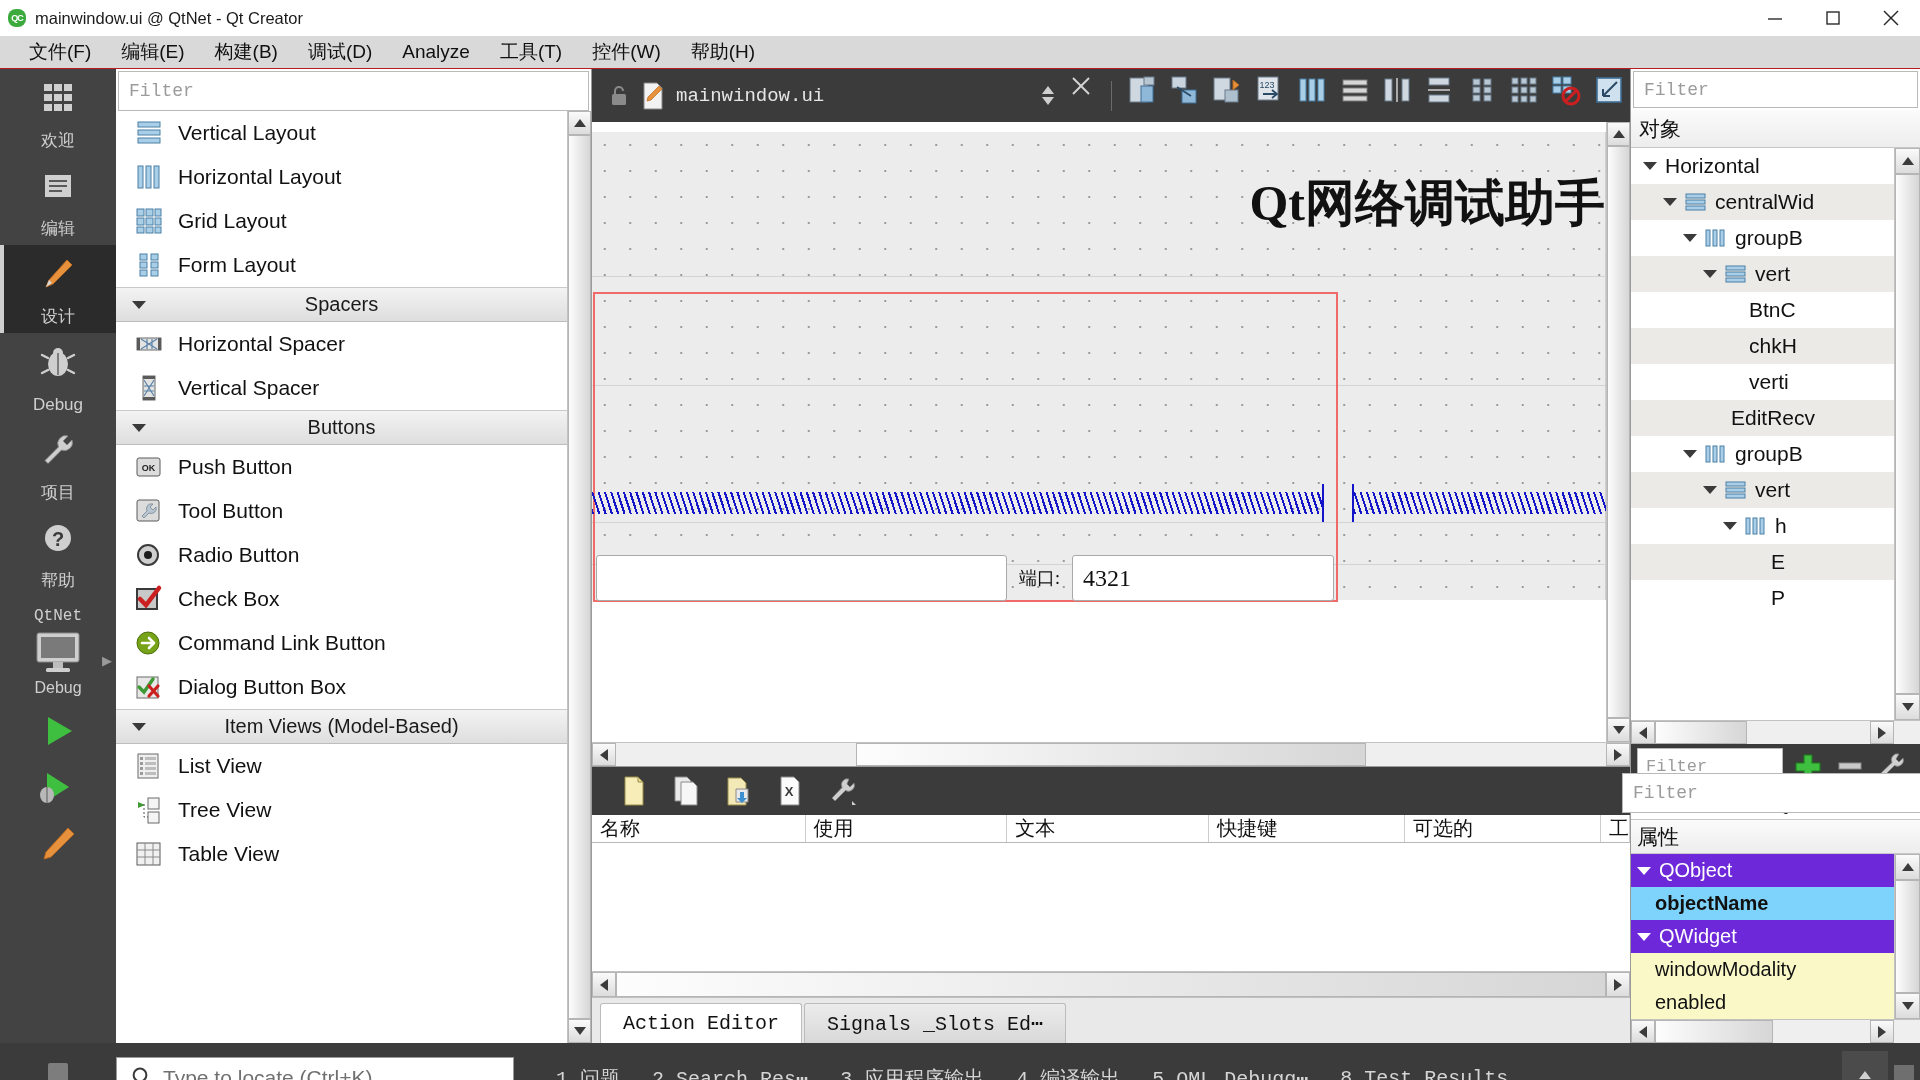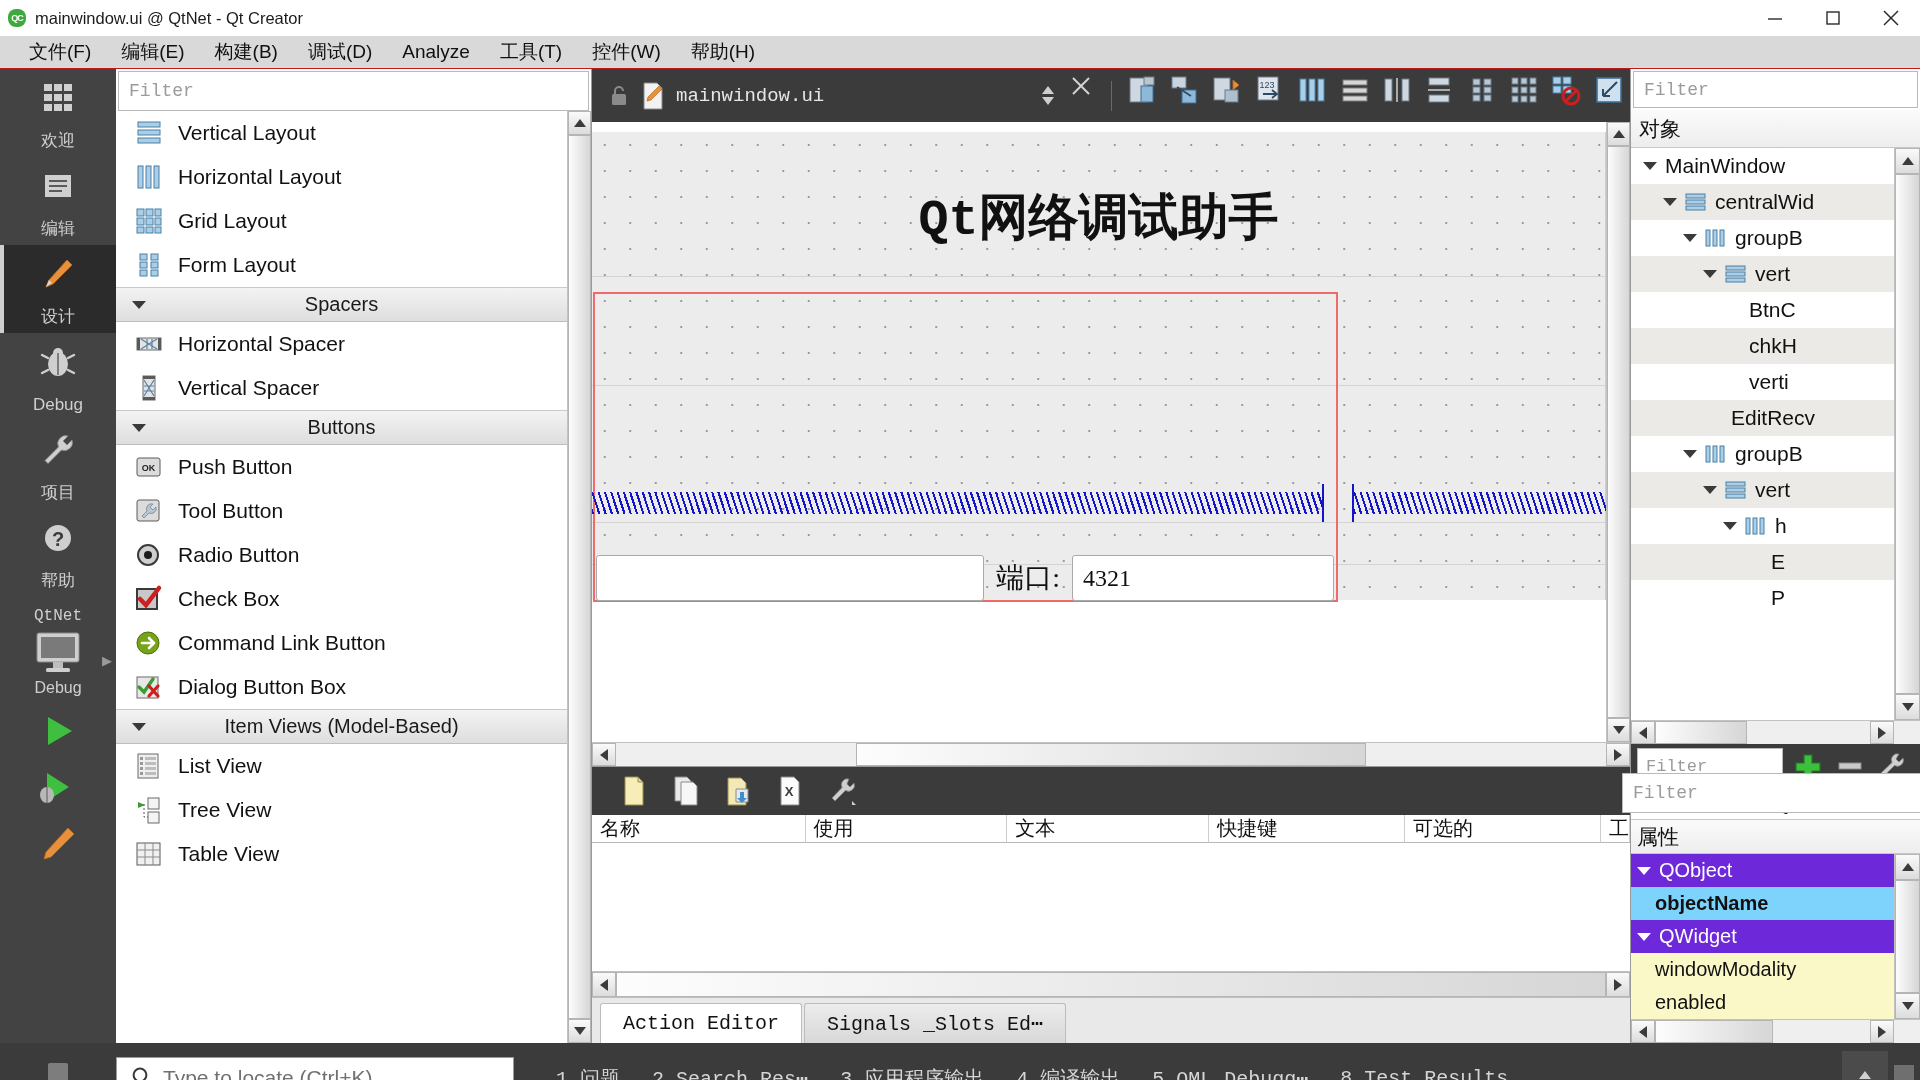--- a/index.html
+++ b/index.html
@@ -140,43 +140,43 @@
     flex: 1; background: #ffffff; position: relative; overflow: hidden;
   }
   .form-surface {
     position: absolute; left: 0; top: 10px; right: 0; height: 468px;
     background:
       radial-gradient(circle, #9a9a9a 1px, transparent 1.2px) 0 0 / 25.5px 26px,
       #ececec;
     border-right: 1px solid #cfcfcf;
   }
   .form-title {
-    position: absolute; left: 0; right: 0; top: 52px; text-align: center;
-    font-family: Liberation Mono, monospace; font-size: 50px; color: #111;
+    position: absolute; left: 0; right: 0; top: 38px; text-align: right;
+    font-family: Liberation Serif, serif; font-size: 50px; color: #111;
     font-weight: 600;
   }
   .hline { position: absolute; height: 1px; background: #d3d3d3; }
   .redbox {
     position: absolute; border: 2px solid #f06a6a;
   }
   .hatch {
     position: absolute; height: 22px;
     background: repeating-linear-gradient(72deg,
       #1414c8 0px, #1414c8 2px, transparent 2px, transparent 6px);
   }
   .hatch-cap { position: absolute; width: 2px; background: #1414c8; }
   .inputrow { position: absolute; display: flex; align-items: stretch; }
   .fakeedit {
     background: #fff; border: 1px solid #a9a9a9; border-radius: 3px;
     display: flex; align-items: center; padding-left: 10px;
     font-size: 24px; color: #111; font-family: "Liberation Serif", serif;
   }
   .fakelabel {
     display: flex; align-items: center; justify-content: center;
-    font-size: 28px; color: #111; font-family: "Liberation Serif", serif;
+    font-size: 18px; color: #111; font-family: "Liberation Serif", serif;
     padding: 0 12px;
   }
   .canvas-vscroll { width: 24px; background: #efefef; border-left:1px solid #c2c2c2;
     display:flex; flex-direction:column; justify-content:space-between; flex:none; }
   .canvas-hscroll { height: 24px; background: #efefef; border-top:1px solid #c2c2c2;
     display:flex; flex:none; }
   .hs-btn { width: 24px; background: linear-gradient(#fafafa,#dcdcdc); border:1px solid #b5b5b5;
     display:flex; align-items:center; justify-content:center; }
 
   
@@ -813,21 +813,21 @@
       </div>
     </div>
 
     <div class="rightdock">
       <div class="rd-filter">Filter</div>
       <div class="rd-header">对象</div>
       <div style="display:flex;flex:1;min-height:0;">
         <div class="objtree">
           <div class="obj-row" style="padding-left:12px;gap:8px;">
             <span class="tri"></span>
-            <span>MainWindow</span>
+            <span>Horizontal</span>
           </div>
           <div class="obj-row alt" style="padding-left:32px;gap:7px;">
             <span class="tri"></span>
             <svg class="obj-ic" viewBox="0 0 24 20">
                 <g fill="#a9cfe8" stroke="#4a7fa5">
                   <rect x="2" y="2" width="19" height="4"></rect>
                   <rect x="2" y="8" width="19" height="4"></rect>
                   <rect x="2" y="14" width="19" height="4"></rect>
                 </g>
               </svg>

